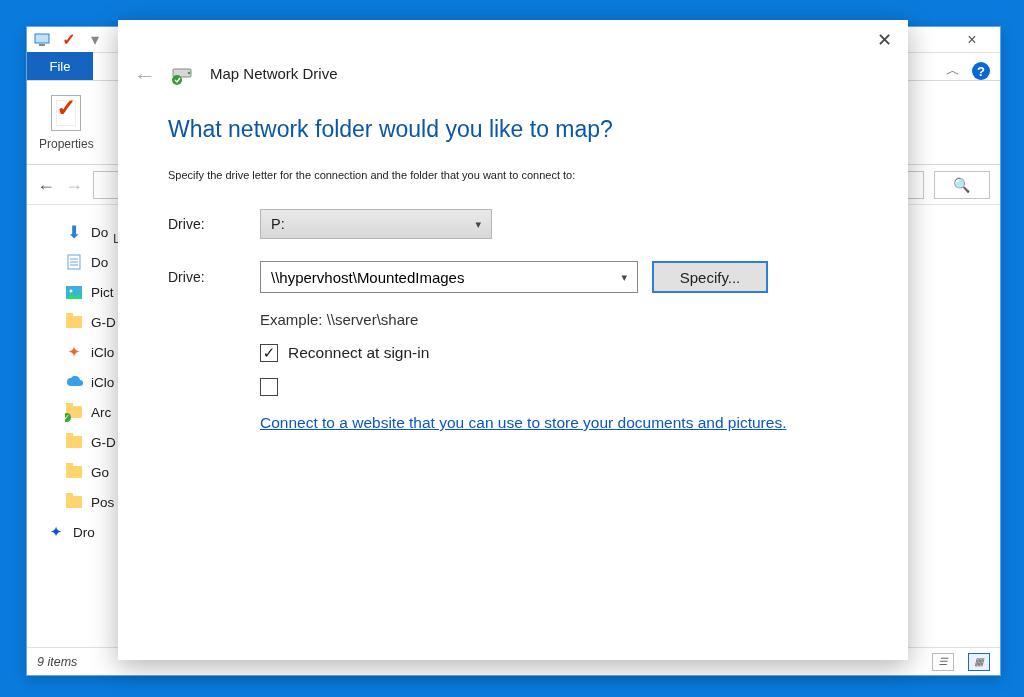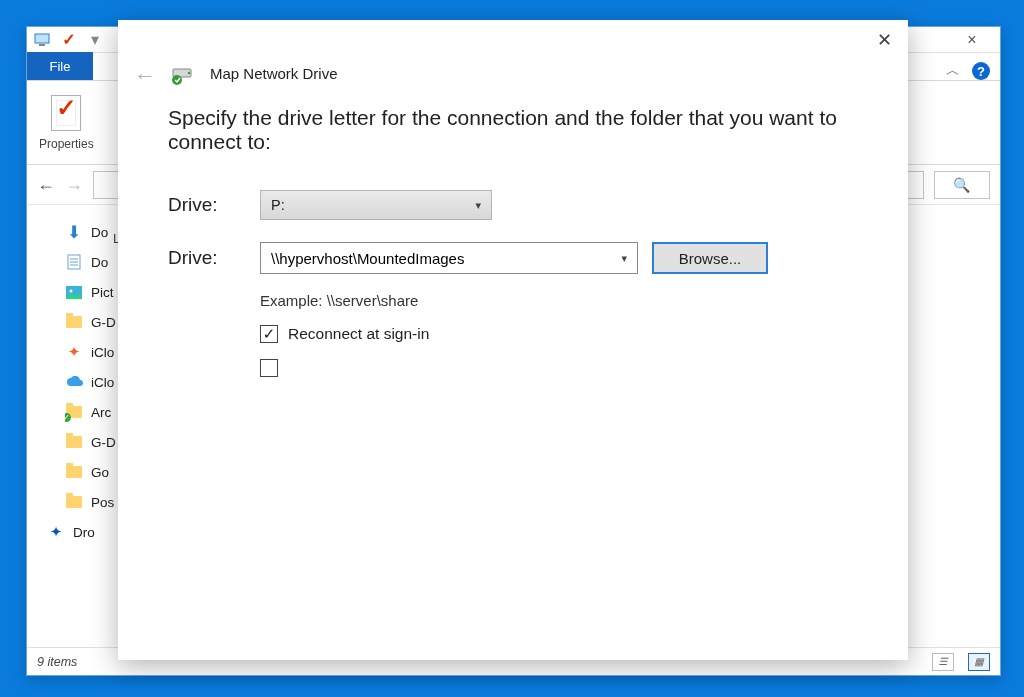--- a/index.html
+++ b/index.html
@@ -57,24 +57,24 @@
     .dialog-titlebar{ height:40px; display:flex; align-items:center; justify-content:flex-end; padding-right:16px;}
     .dialog-close{ color:#444; font-size:18px;}
     
     .dialog-header { display:flex; align-items:center; gap:14px; padding:0 30px 20px 16px;}
     .back-arrow{ color:#b0b0b0; font-size:22px;}
     .header-icon{ width:26px; height:26px;}
     .dialog-title-small{ font-size:15px; color:#222;}
     
     .dialog-body { padding:0 50px; flex:1;}
     .big-question { color:#0a56a8; font-size:23px; font-weight:400; margin:10px 0 26px 0;}
-    .instruct { color:#222; font-size:21px; margin-bottom:36px;}
+    .instruct { color:#222; font-size:11px; margin-bottom:28px;}
     
     .form-grid{ display:grid; grid-template-columns:92px 1fr; row-gap:22px; align-items:center;}
-    .label{font-size:19px; color:#222;}
+    .label{font-size:14px; color:#222;}
     .drive-select{
       width:232px; height:30px; background:linear-gradient(#eaeaea,#d8d8d8); border:1px solid #b4b4b4;
       display:flex; align-items:center; padding:0 10px; font-size:14.5px; color:#222; justify-content:space-between;
     }
     .folder-row { display:flex; align-items:center; gap:14px;}
     .folder-combo{ flex:1; max-width:378px; height:32px; border:1px solid #888; display:flex; align-items:center; justify-content:space-between; padding:0 10px; font-size:15px;}
     .browse-btn{ width:116px; height:32px; background:#e1e1e1; border:2px solid #2b7fd5; font-size:15px; color:#222; display:flex; align-items:center; justify-content:center;}
     
     .example{ font-size:15px; color:#333; margin-top:18px; margin-left:92px;}
     .cb-row { display:flex; align-items:center; gap:10px; font-size:15.5px; color:#222; margin-top:16px; margin-left:92px;}
@@ -243,47 +243,51 @@
          <rect x="3" y="9" width="18" height="8" rx="1" fill="#d7d7d7" stroke="#888"></rect>
          <circle cx="19" cy="13" r="1.3" fill="#3a3"></circle>
          <circle cx="7" cy="20" r="5" fill="#3a9b3a"></circle>
          <path d="M5 20 l2 2 l3 -4" stroke="#fff" stroke-width="1.4" fill="none"></path>
        </svg>
     </span>
     <span class="dialog-title-small">Map Network Drive</span>
   </div>
 
   <div class="dialog-body">
+    <div class="big-question">What network folder would you like to map?</div>
     <div class="instruct">Specify the drive letter for the connection and the folder that you want to connect to:</div>
 
     <div class="form-grid">
       <div class="label">Drive:</div>
       <div>
          <div class="drive-select">
             <span>P:</span>
             <span style="color:#444;font-size:11px;">▾</span>
          </div>
       </div>
 
       <div class="label">Drive:</div>
       <div class="folder-row">
          <div class="folder-combo">
            <span>\\hypervhost\MountedImages</span>
            <span style="color:#444;font-size:11px;">▾</span>
          </div>
-         <div class="browse-btn">Browse...</div>
+         <div class="browse-btn">Specify...</div>
       </div>
     </div>
 
     <div class="example">Example: \\server\share</div>
 
     <div class="cb-row">
        <span class="cb">✓</span>
        <span>Reconnect at sign-in</span>
     </div>
 
     <div class="cb-row">
        <span class="cb"></span>
     </div>
 
+    <span class="hyperlink">
+       <span>Connect to a website that you can use to store your documents and pictures</span><span>.</span>
+    </span>
   </div>
 
 </div>
 
 </body></html>

